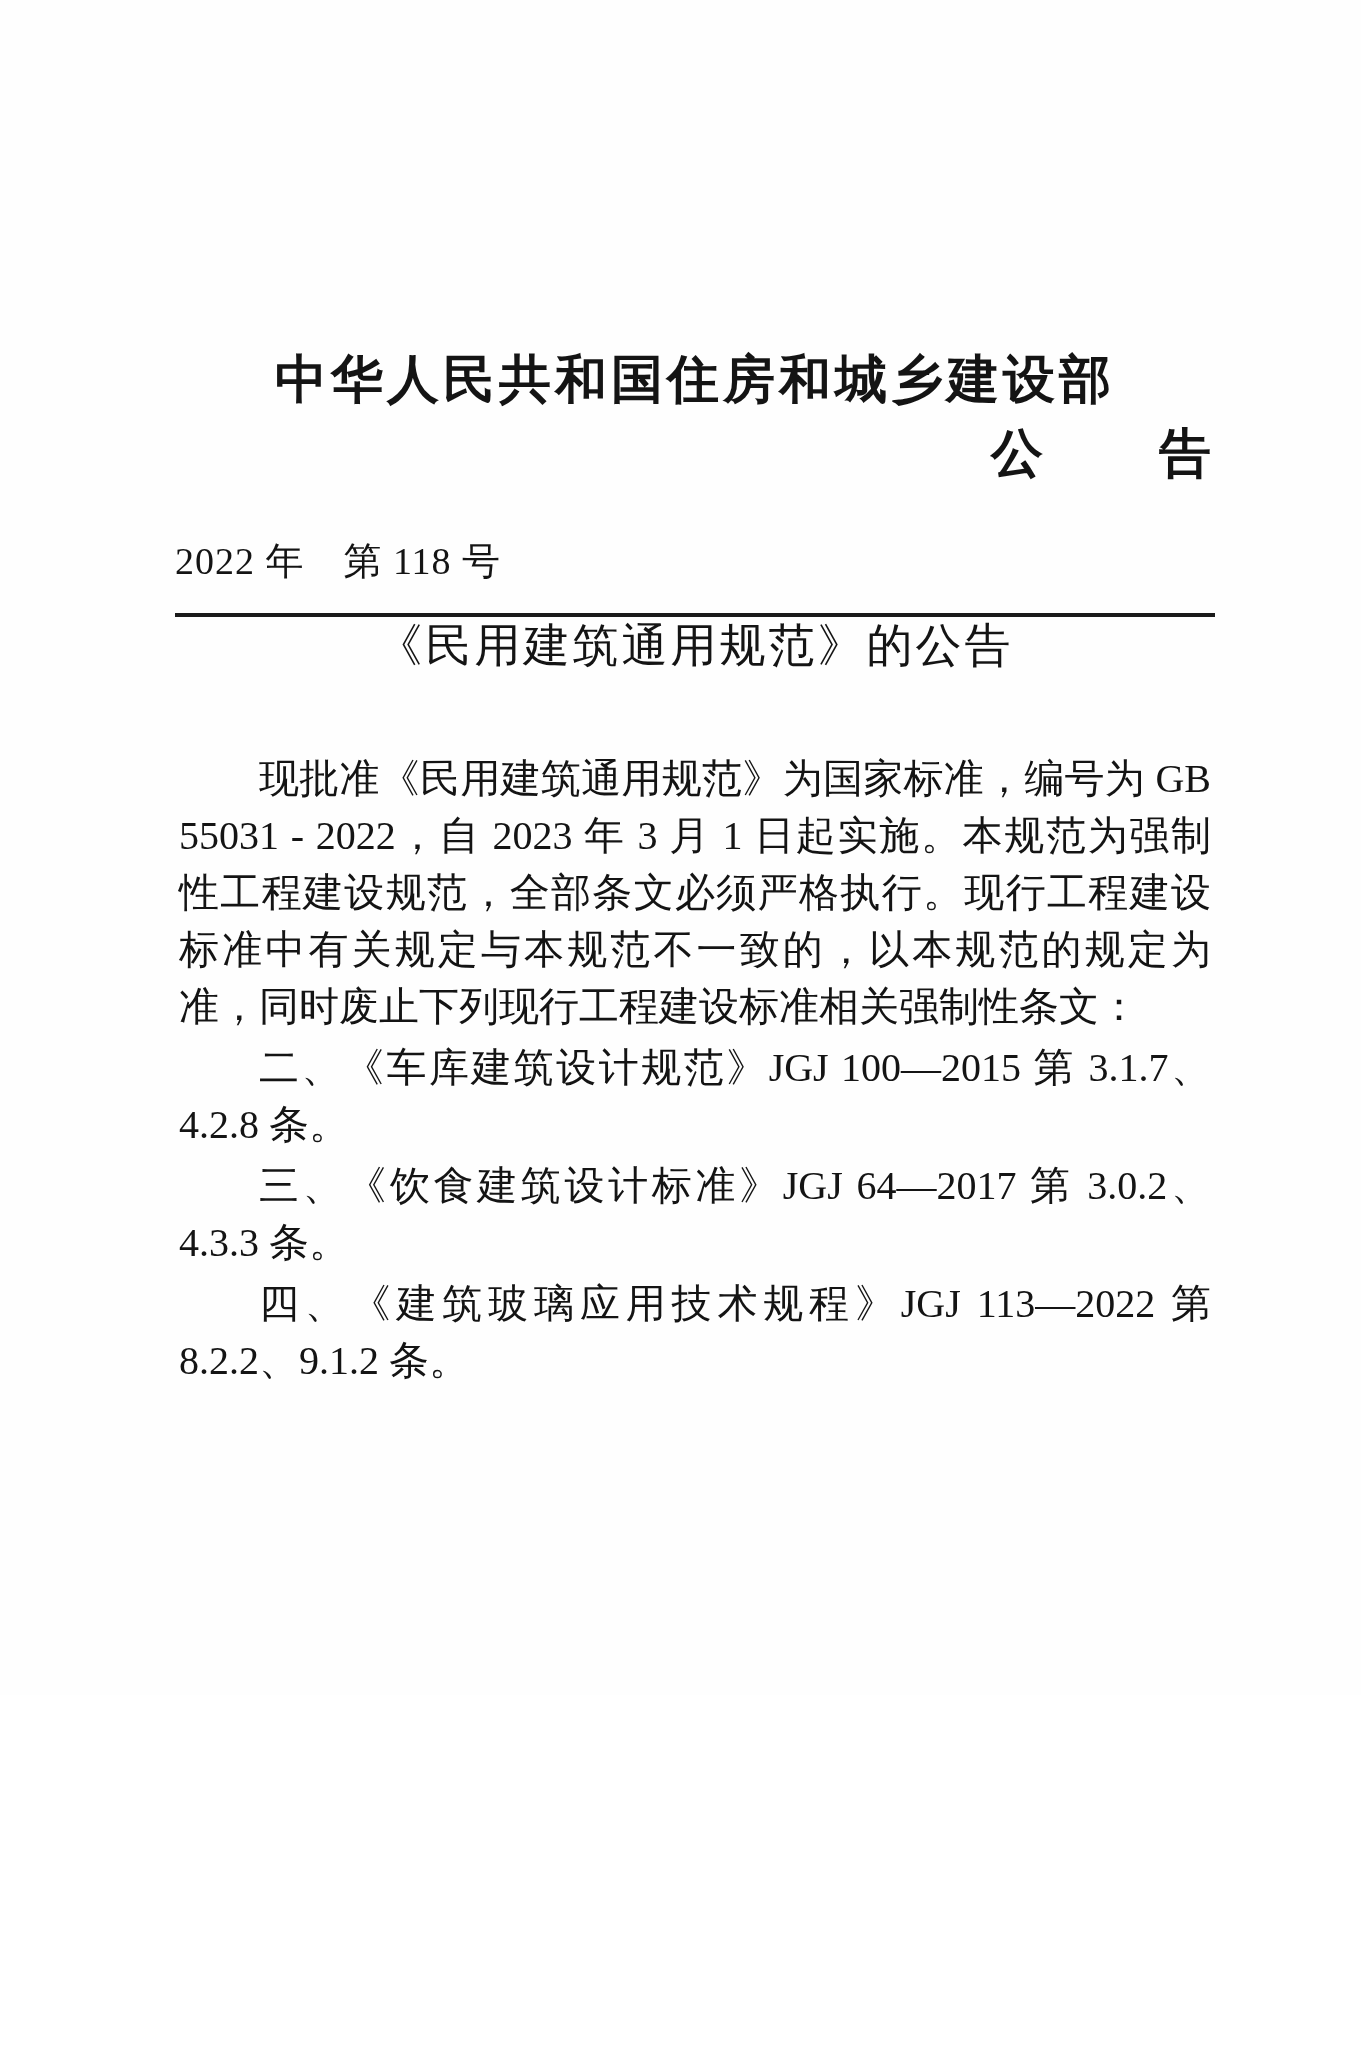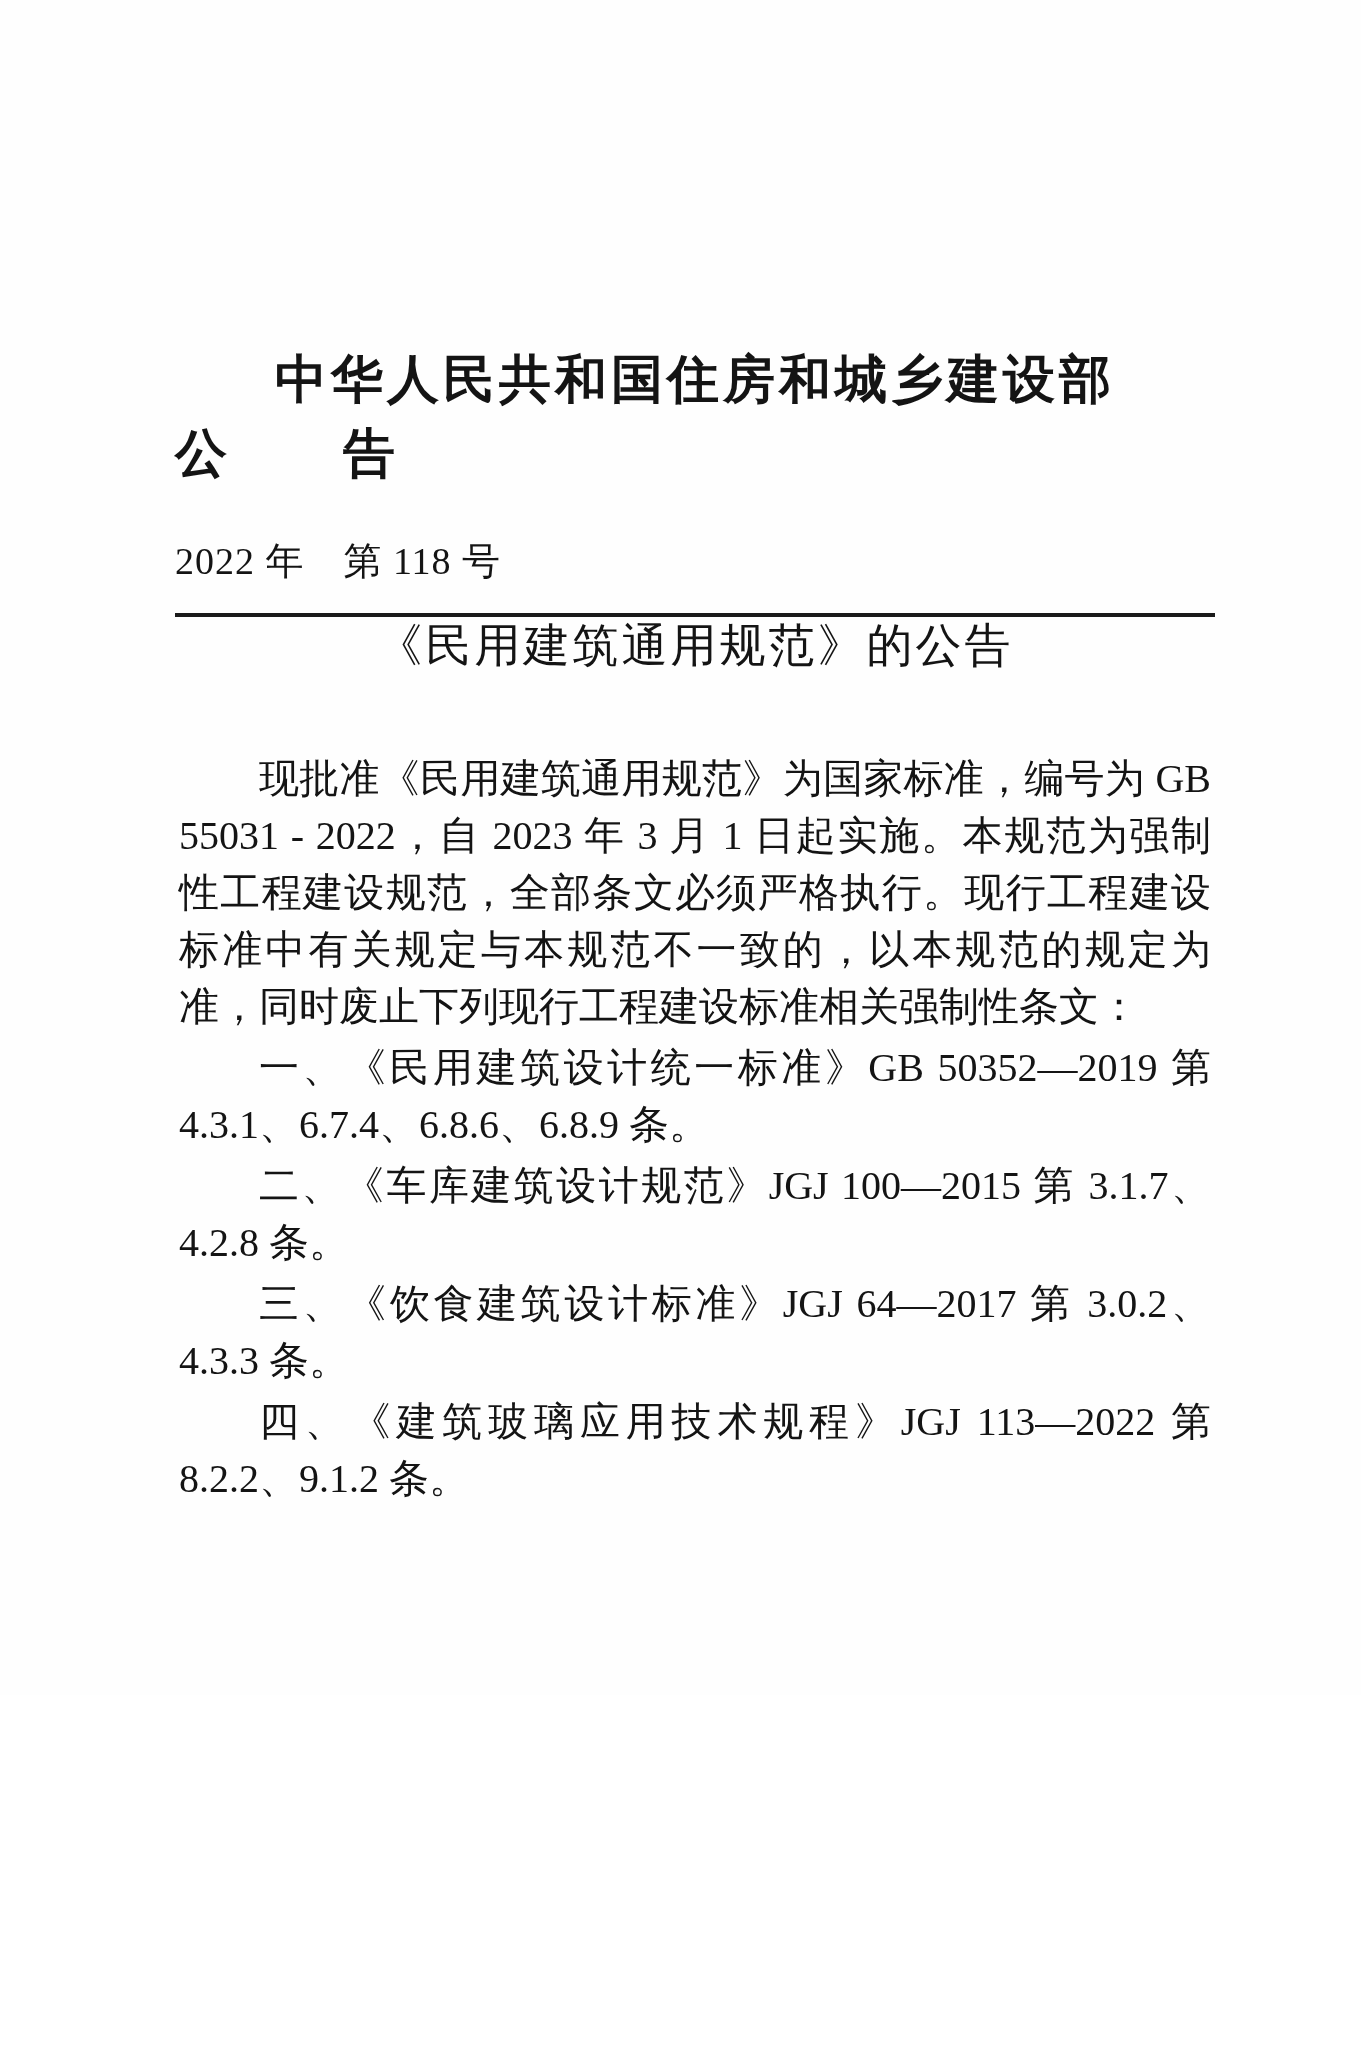--- a/index.html
+++ b/index.html
@@ -30,21 +30,21 @@
     line-height: 1.15;
     text-align: center;
     white-space: nowrap;
   }
   .gonggao {
     margin: 14px 0 0 0;
     font-size: 52px;
     font-weight: 700;
     letter-spacing: 4px;
     line-height: 1.15;
-    text-align: left;
+    text-align: right;
   }
   .issue-number {
     margin-top: 52px;
     font-size: 38px;
     font-weight: 400;
     letter-spacing: 1px;
   }
   .header-rule {
     margin: 26px 0 0 0;
     border: none;
@@ -95,21 +95,20 @@
       <hr class="header-rule">
     </header>
 
     <section>
       <h2 class="announce-title line2">《民用建筑通用规范》的公告</h2>
 
       <div class="body-text">
 
           <p>现批准《民用建筑通用规范》为国家标准，编号为 GB 55031 - 2022，自 2023 年 3 月 1 日起实施。本规范为强制性工程建设规范，全部条文必须严格执行。现行工程建设标准中有关规定与本规范不一致的，以本规范的规定为准，同时废止下列现行工程建设标准相关强制性条文：</p>
 
-          <p>一、《民用建筑设计统一标准》GB 50352—2019 第 4.3.1、6.7.4、6.8.6、6.8.9 条。</p>
 
           <p>二、《车库建筑设计规范》JGJ 100—2015 第 3.1.7、4.2.8 条。</p>
 
           <p>三、《饮食建筑设计标准》JGJ 64—2017 第 3.0.2、4.3.3 条。</p>
 
           <p>四、《建筑玻璃应用技术规程》JGJ 113—2022 第 8.2.2、9.1.2 条。</p>
 
         </div>
     </section>
 

